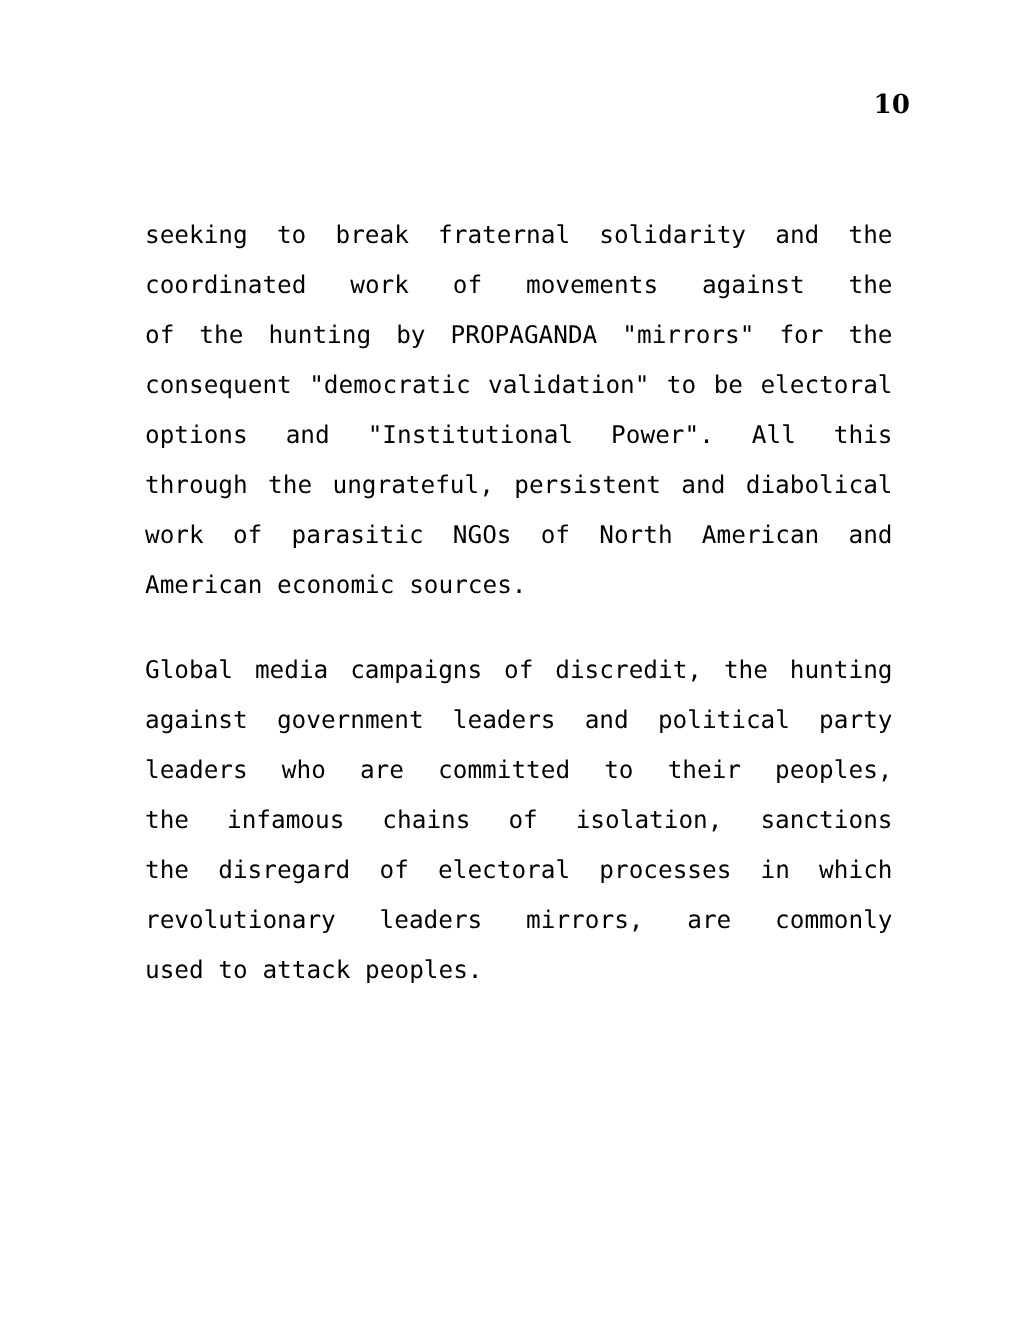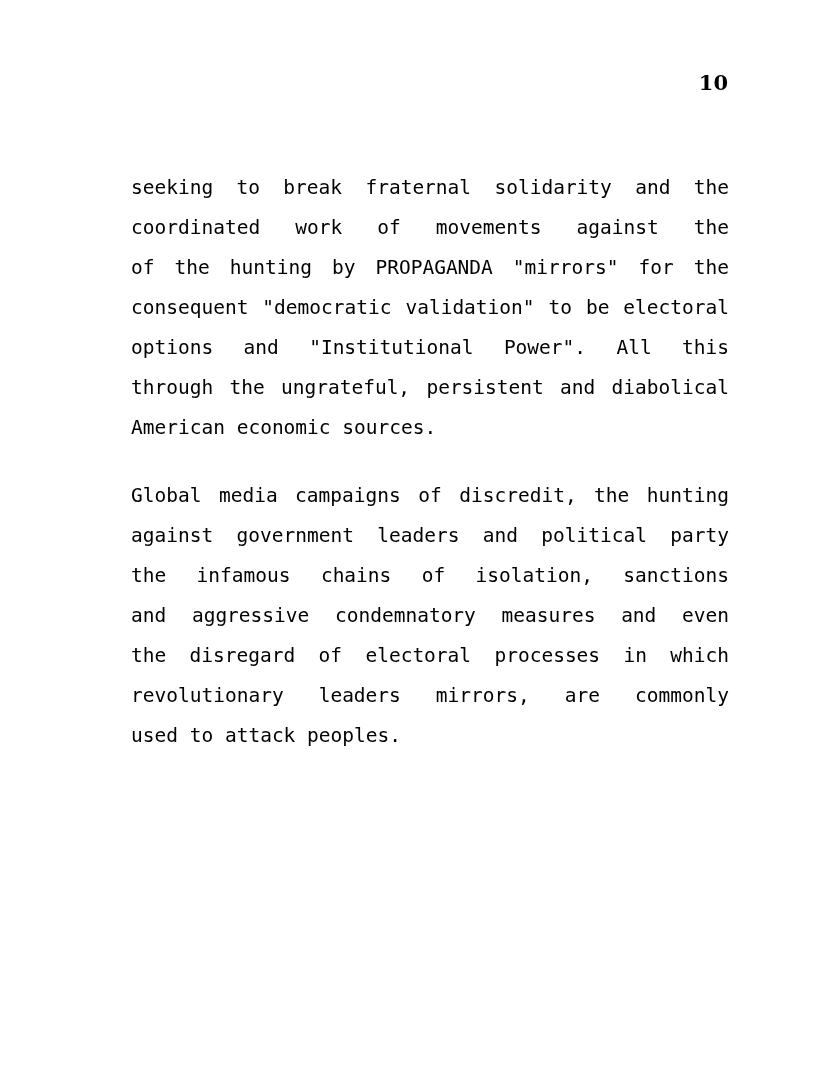--- a/index.html
+++ b/index.html
@@ -27,21 +27,21 @@
     top: 72px;
     right: 97px;
     font-family: "DejaVu Serif", serif;
     font-weight: bold;
     font-size: 21px;
     line-height: 1;
     letter-spacing: 0px;
   }
   .content {
     position: absolute;
-    left: 131px;
+    left: 116px;
     top: 168px;
     width: 598px;
   }
   .para {
     font-family: "DejaVu Sans Mono", monospace;
     font-size: 19.5px;
     line-height: 40px;
     text-align: justify;
     margin: 0;
     letter-spacing: 0px;
@@ -70,27 +70,28 @@
 
   <div class="content">
 
     <p class="para">
       <span class="line">seeking to break fraternal solidarity and the</span>
       <span class="line">coordinated work of movements against the</span>
       <span class="line">of the hunting by PROPAGANDA "mirrors" for the</span>
       <span class="line">consequent "democratic validation" to be electoral</span>
       <span class="line">options and "Institutional Power". All this</span>
       <span class="line">through the ungrateful, persistent and diabolical</span>
+      <span class="line">work of parasitic NGOs of North American and</span>
       <span class="line last">American economic sources.</span>
     </p>
 
     <p class="para">
       <span class="line">Global media campaigns of discredit, the hunting</span>
       <span class="line">against government leaders and political party</span>
+      <span class="line">leaders who are committed to their peoples,</span>
       <span class="line">the infamous chains of isolation, sanctions</span>
-      <span class="line">and aggressive condemnatory measures and even</span>
       <span class="line">the disregard of electoral processes in which</span>
       <span class="line">revolutionary leaders mirrors, are commonly</span>
       <span class="line last">used to attack peoples.</span>
     </p>
 
   </div>
 </div>
 
 </body></html>

